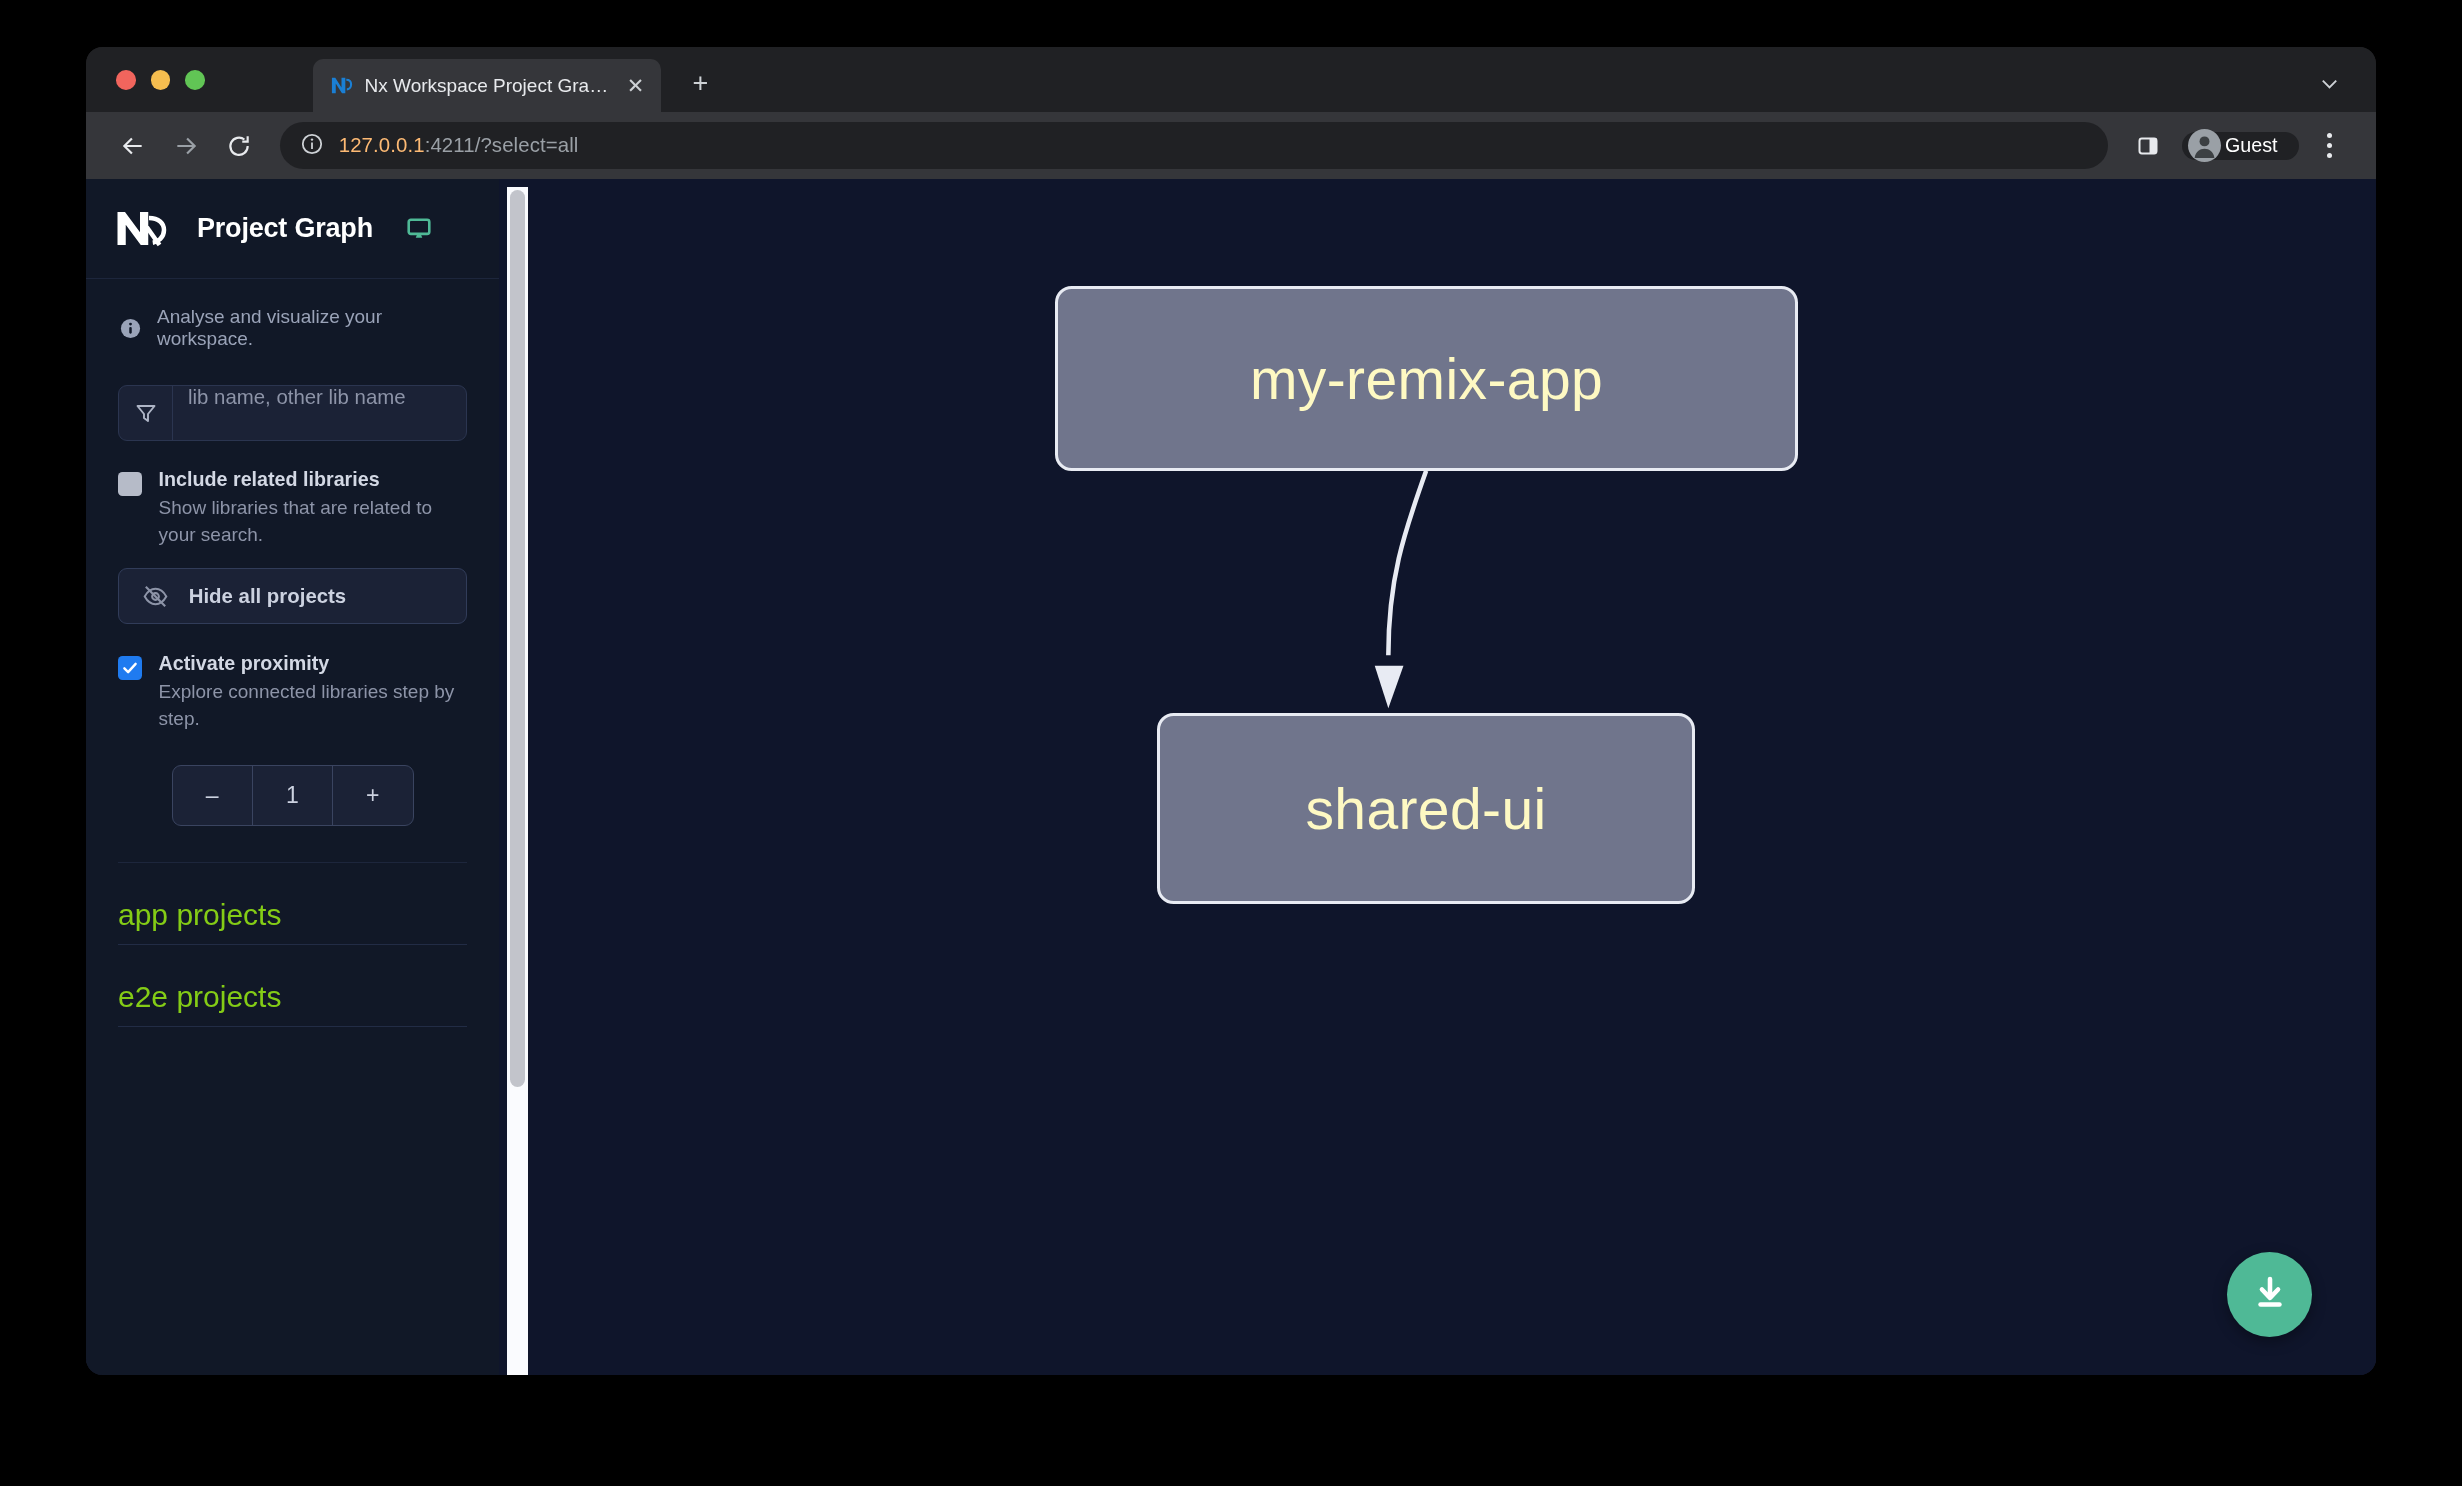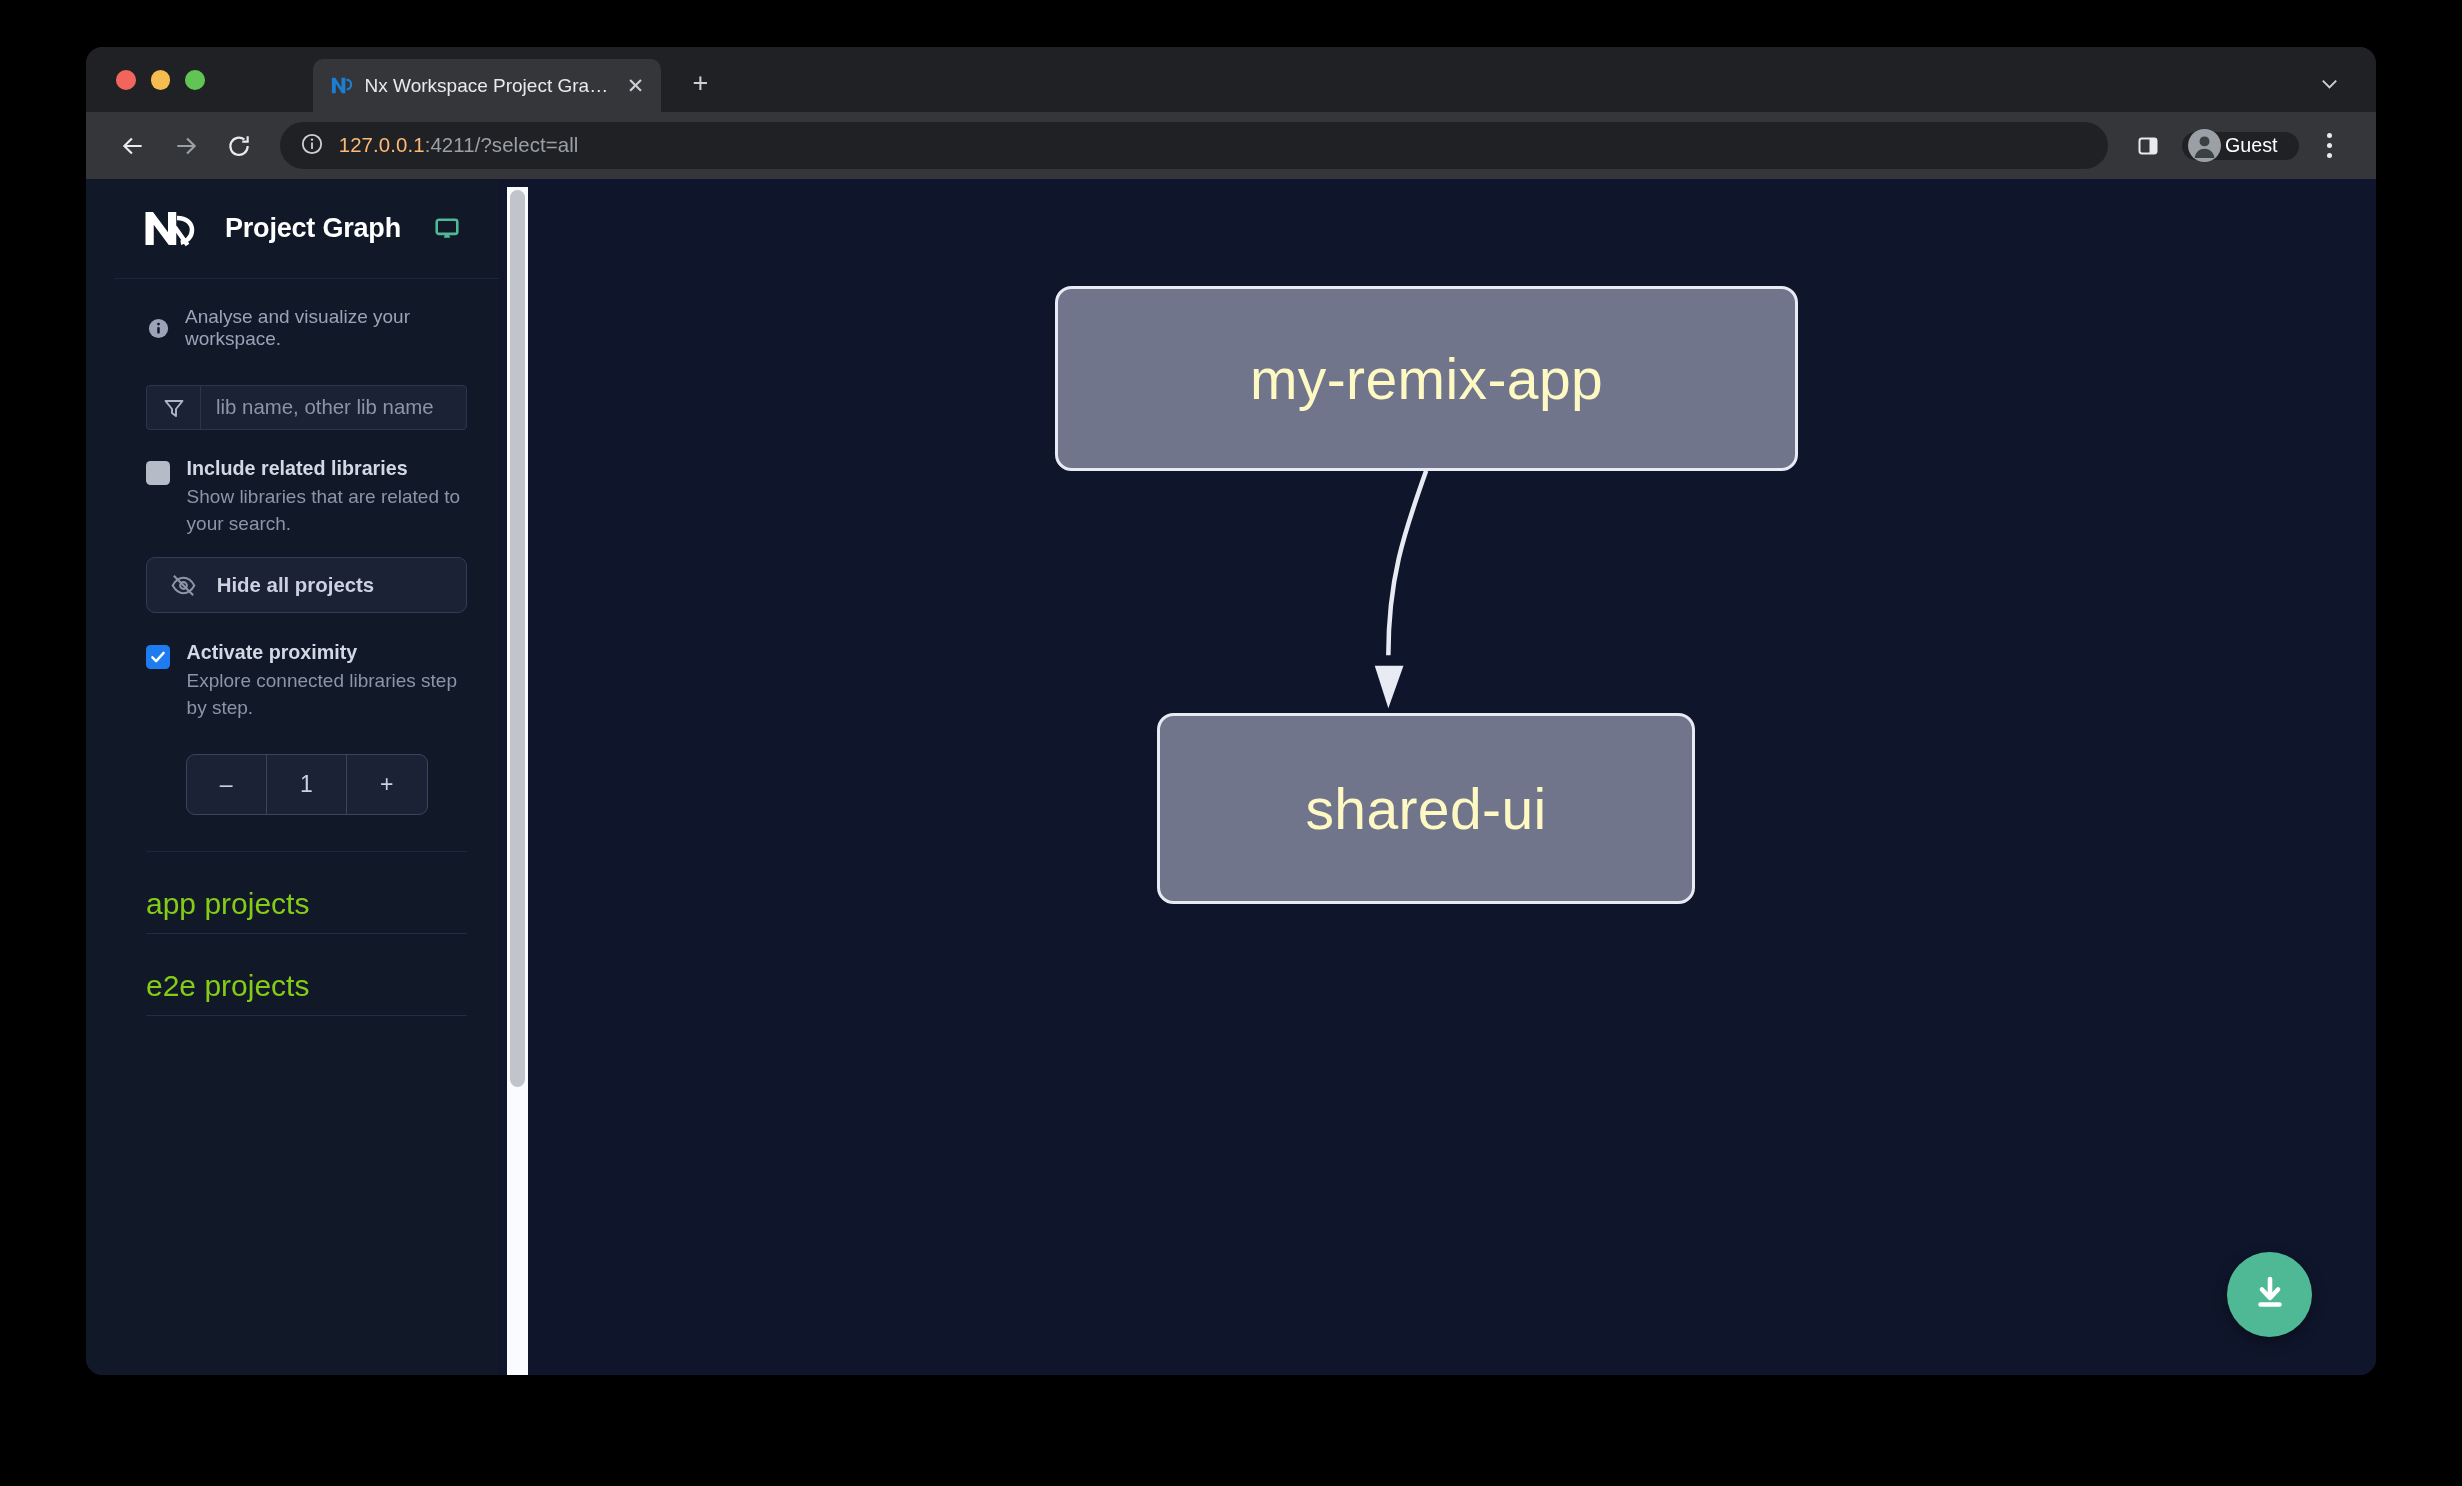--- a/index.html
+++ b/index.html
@@ -160,21 +160,20 @@
 
   
   .sidebar {
     position: relative;
     width: 413px;
     height: 100%;
     background: #111827;
     flex: 0 0 auto;
     display: flex;
     flex-direction: column;
-    padding-left: 28px;
   }
   .sidebar-header {
     height: 100px;
     display: flex;
     align-items: center;
     padding: 0 30px;
     gap: 27px;
     border-bottom: 1.5px solid #1d263c;
   }
   .nx-logo { width: 54px; height: 39px; flex: 0 0 auto; }
@@ -190,25 +189,25 @@
     display: flex; align-items: center; gap: 15px;
     padding: 27px 30px 0 33px;
   }
   .info-icon { width: 23px; height: 23px; flex: 0 0 auto; }
   .subtitle-text { color: #9aa3b8; font-size: 19px; }
 
   .sidebar-body { padding: 0 32px; }
 
   .filter-field {
     margin-top: 35px;
-    height: 45px;
+    height: 56px;
     background: #1b2236;
     border: 0.8px solid #2b3550;
-    border-radius: 4px;
-    display: flex; align-items: center;
+    border-radius: 9px;
+    display: flex; align-items: flex-start;
   }
   .filter-icon-box {
     width: 54px; height: 100%;
     display: flex; align-items: center; justify-content: center;
     border-right: 0.8px solid #2b3550;
     flex: 0 0 auto;
   }
   .filter-input {
     flex: 1 1 auto;
     background: transparent;

